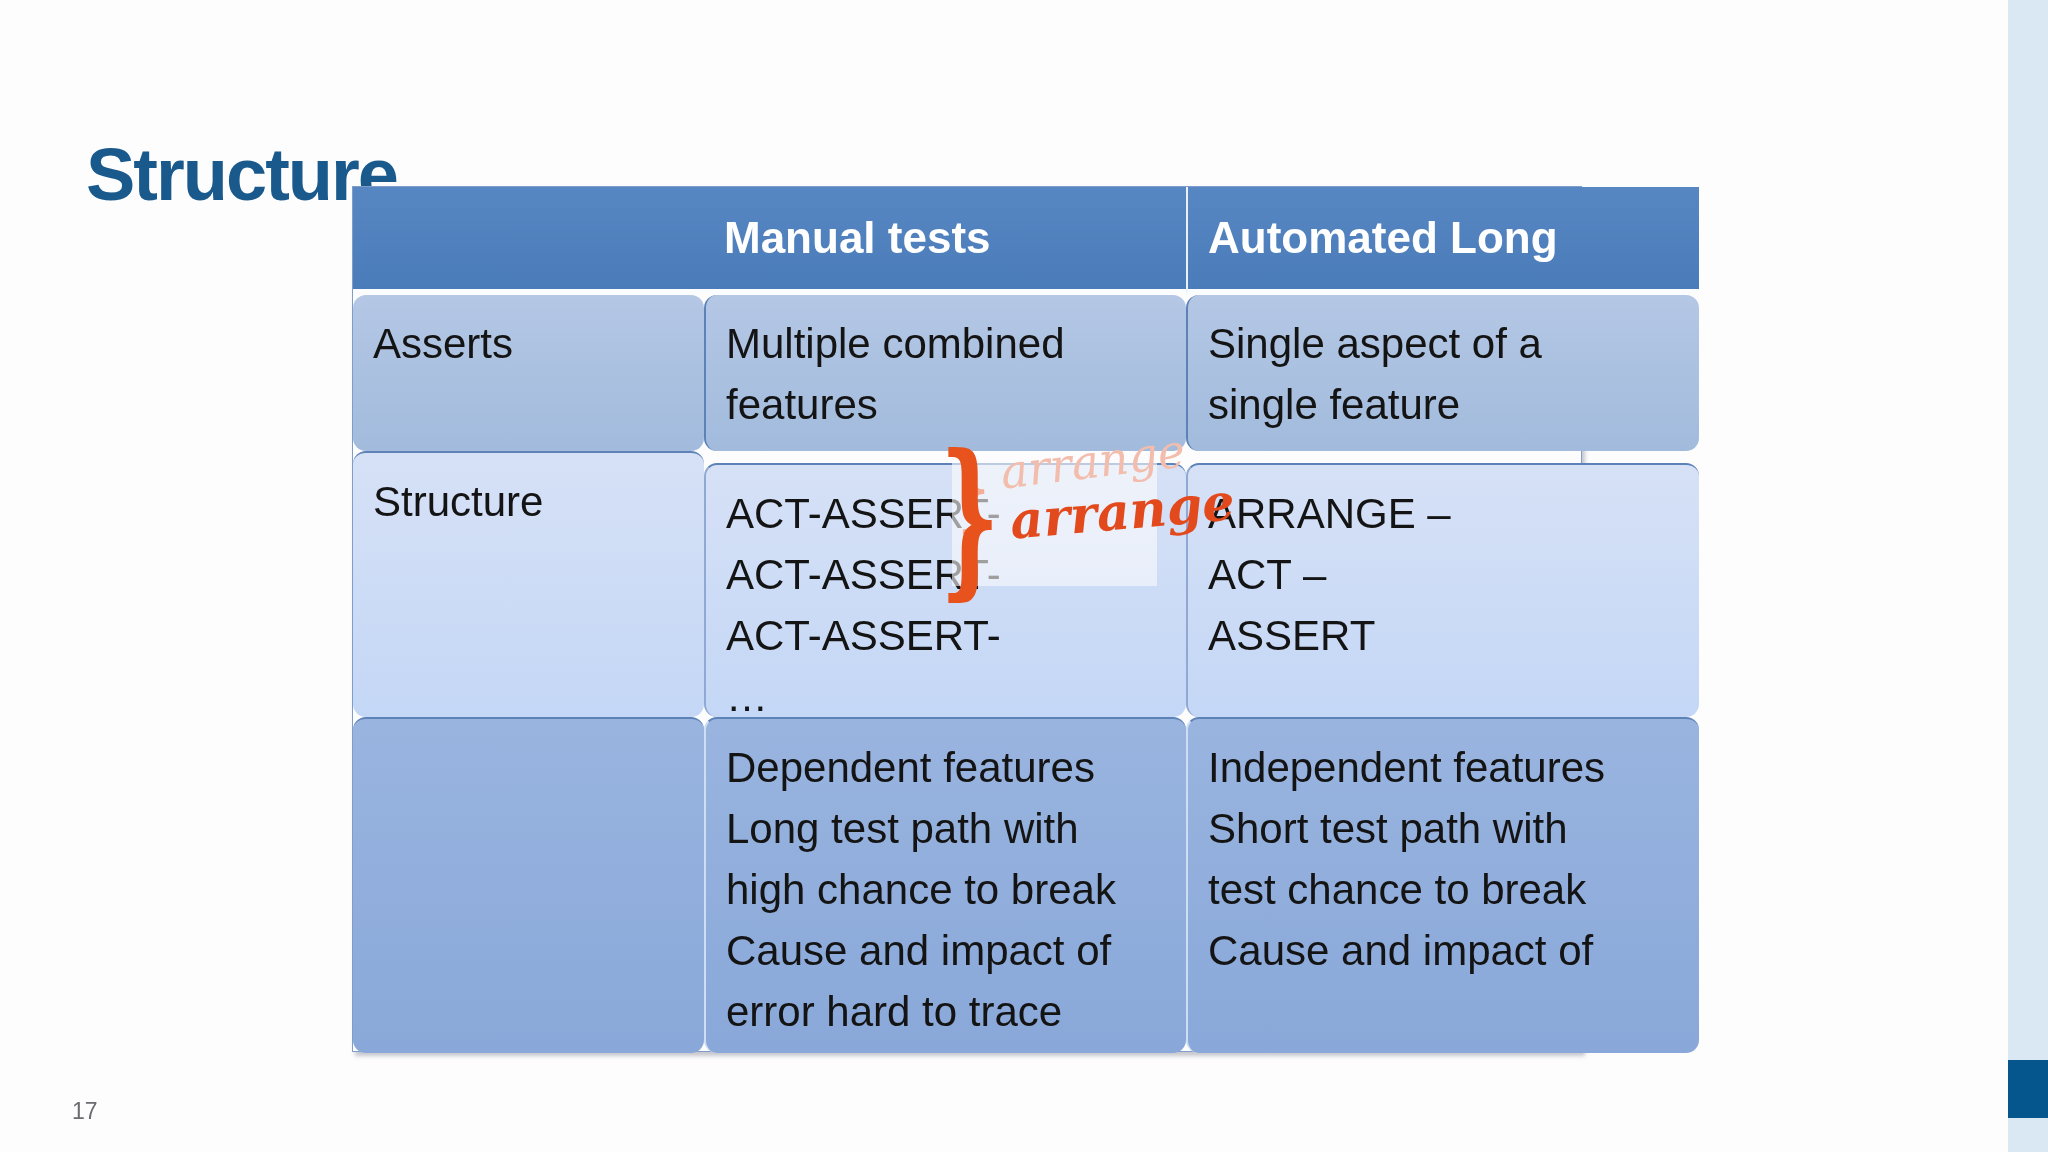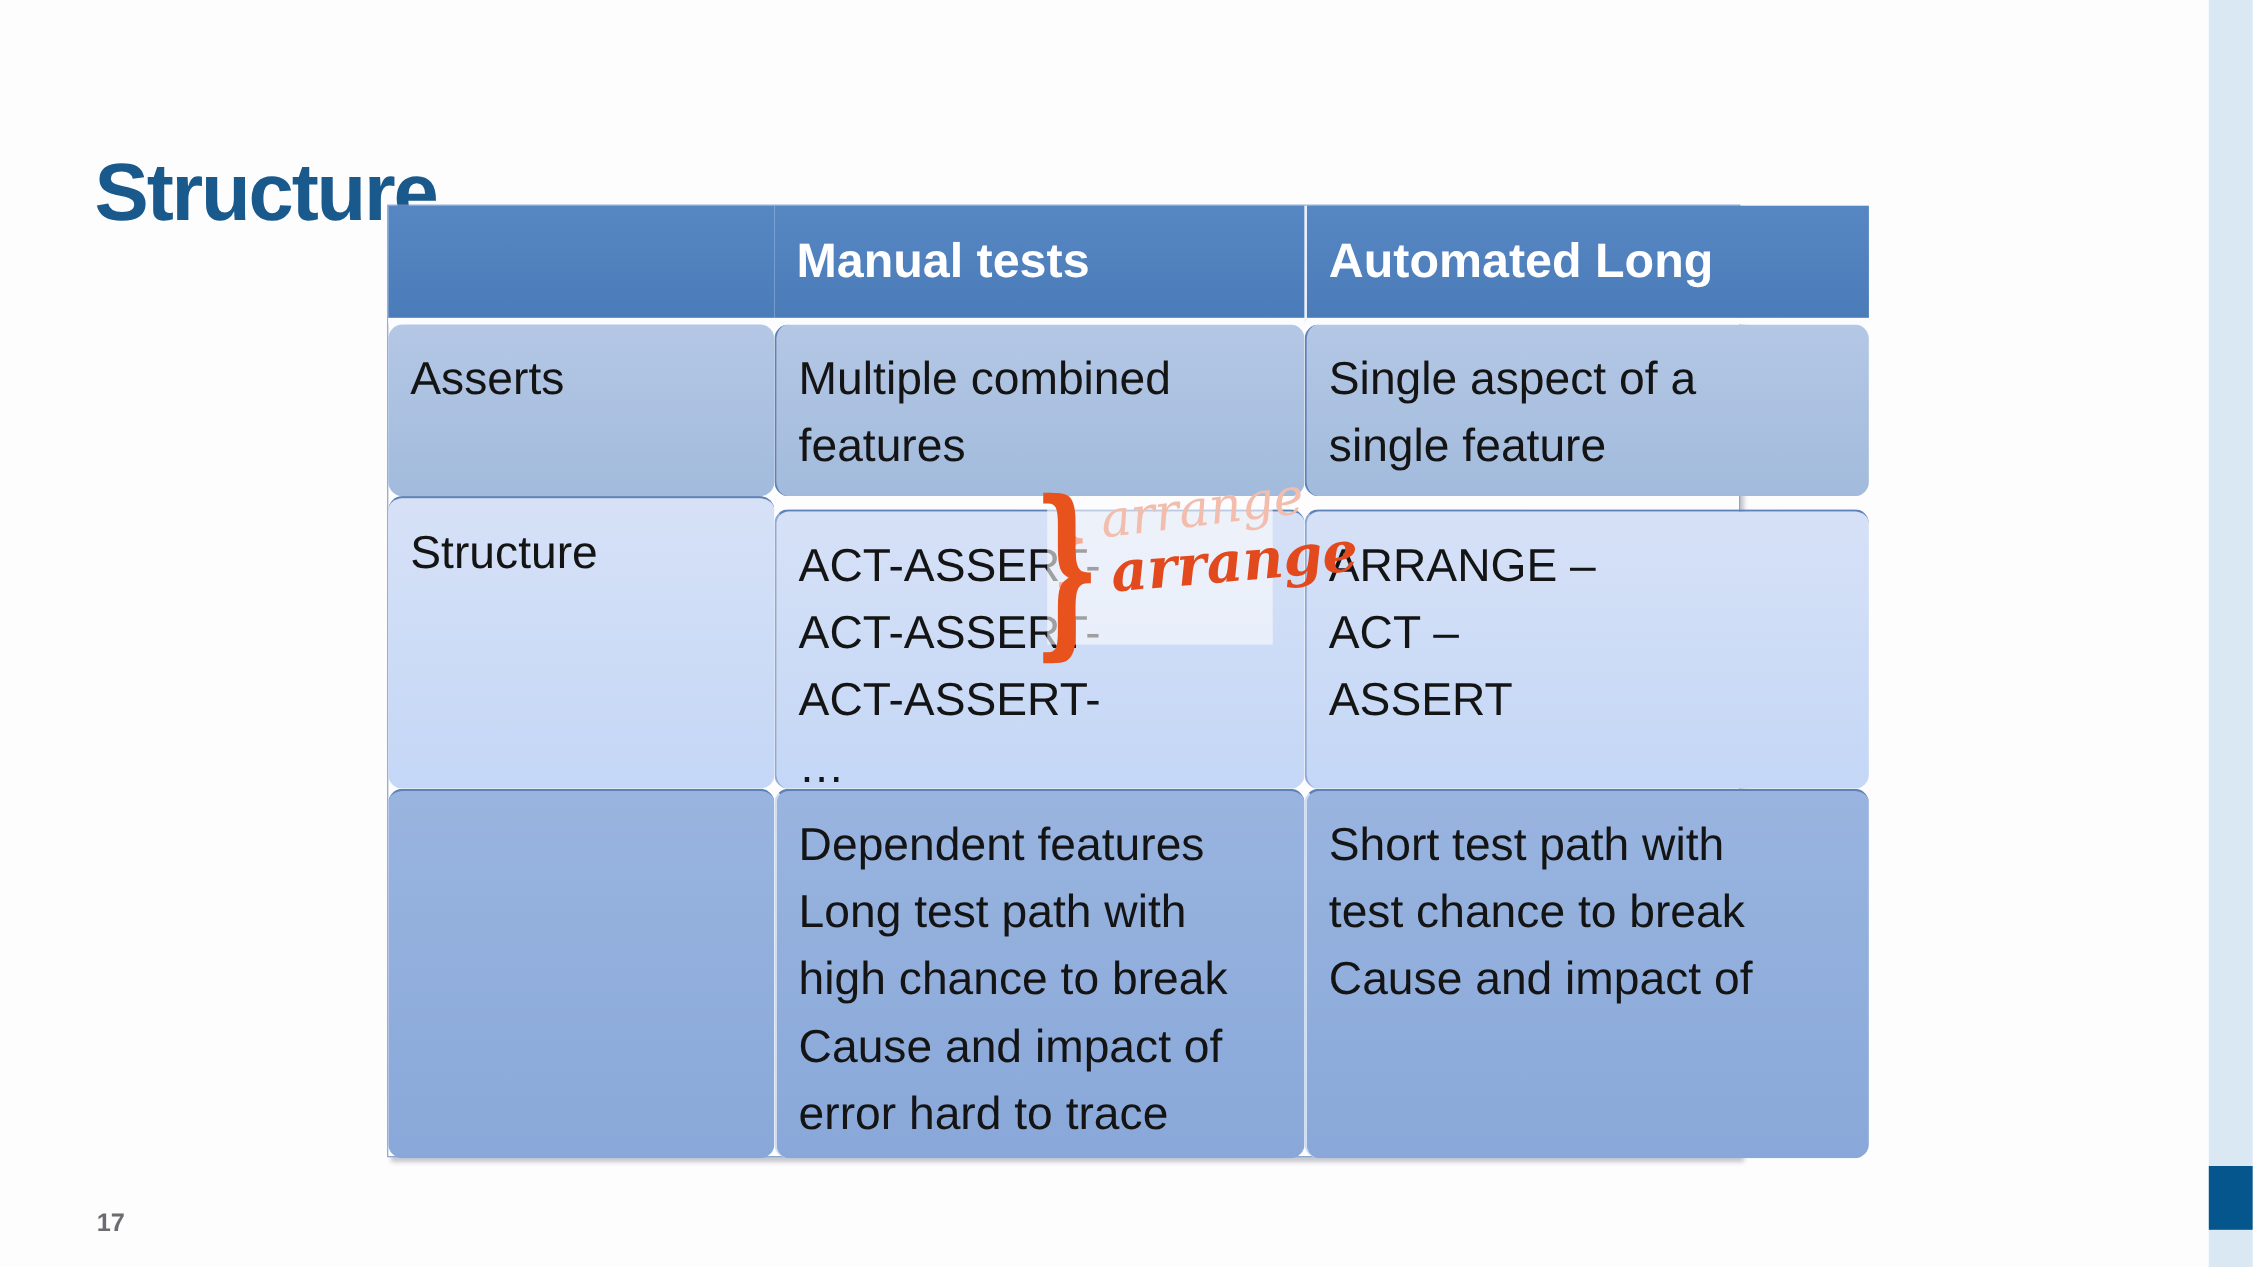--- a/index.html
+++ b/index.html
@@ -18,22 +18,22 @@
   .side-strip{
     position:absolute;right:0;top:0;width:40px;height:1152px;
     background:#d9e8f2;
   }
   .side-block{
     position:absolute;right:0;top:1060px;width:40px;height:58px;
     background:#04568c;
   }
   
   .page-number{
-    position:absolute;left:88px;top:1098px;
-    font-size:23px;color:#6b6b70;font-weight:bold;
+    position:absolute;left:72px;top:1098px;
+    font-size:23px;color:#6b6b70;font-weight:normal;
   }
   
   .cmp-table{
     position:absolute;left:352px;top:186px;width:1230px;height:866px;
     display:grid;
     grid-template-columns:351px 482px 513px;
     grid-template-rows:108px 156px 266px 336px;
     border:1px solid #7f9cca;
     box-shadow:3px 4px 4px rgba(105,110,125,.38);
     box-sizing:border-box;
@@ -124,20 +124,21 @@
 
   <div class="cell body r4"></div>
   <div class="cell body r4 vline">
       <div class="line"><span class="b">Dependent</span><span> features</span></div>
       <div class="line"><span class="b">Long test path</span><span> with</span></div>
       <div class="line"><span>high chance to break</span></div>
       <div class="line"><span class="b">Cause and impact</span><span> of</span></div>
       <div class="line"><span>error hard to trace</span></div>
     </div>
   <div class="cell body r4 vline">
+      <div class="line"><span class="b">Independent</span><span> features</span></div>
       <div class="line"><span class="b">Short test path</span><span> with</span></div>
       <div class="line"><span>test chance to break</span></div>
       <div class="line"><span class="b">Cause and impact</span><span> of</span></div>
     </div>
 </div>
 
 <div class="arrange-box">
   <span class="brace-small">}</span>
   <span class="brace-big">}</span>
   <span class="arrange-top">arrange</span>

